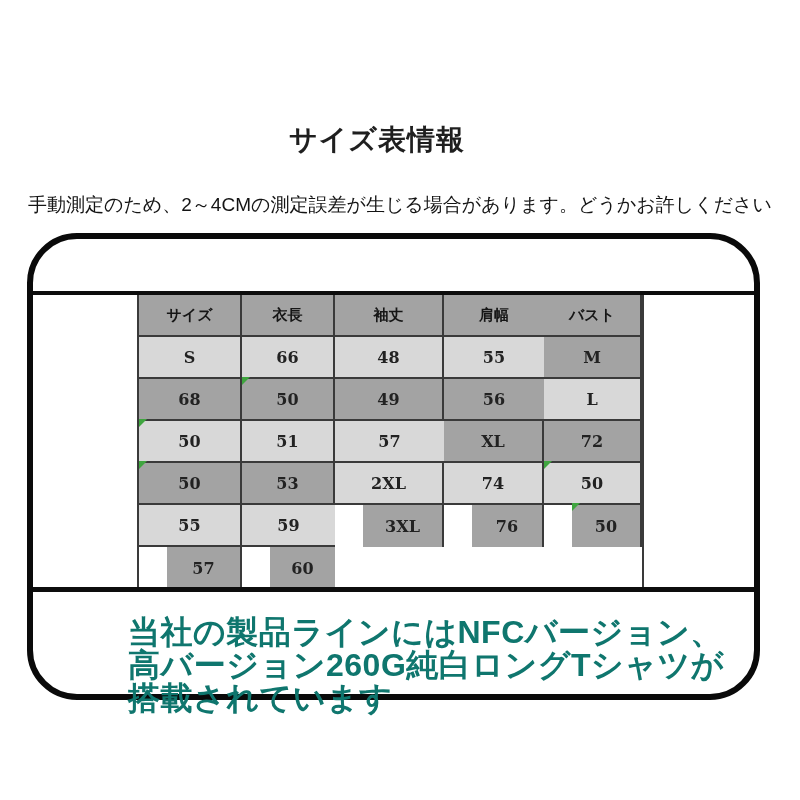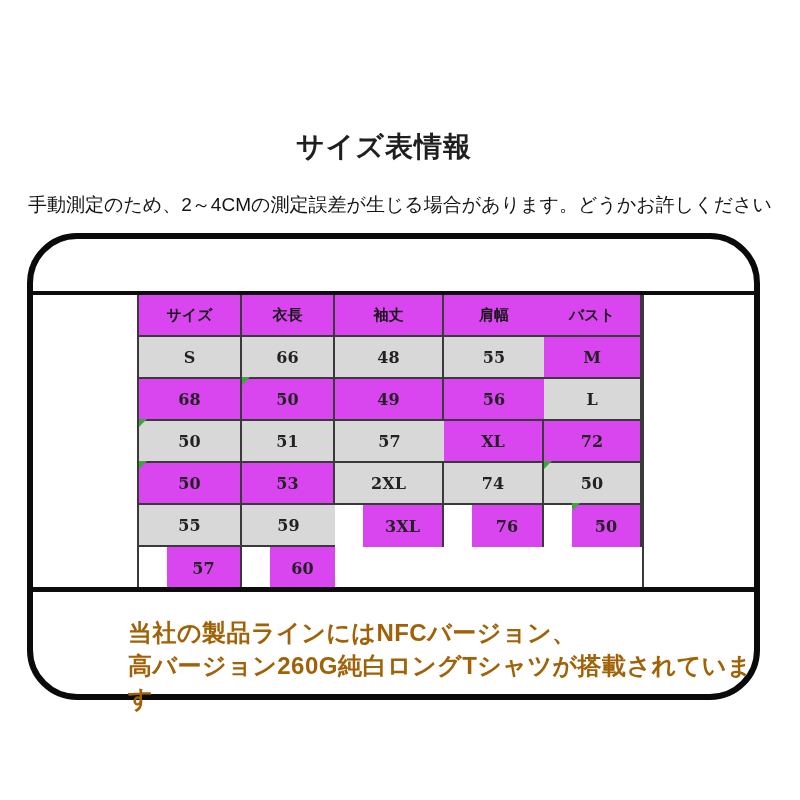--- a/index.html
+++ b/index.html
@@ -3,21 +3,21 @@
 <meta charset="utf-8">
 <style>
   html,body{margin:0;padding:0;}
   body{
     width:800px;height:800px;background:#ffffff;position:relative;overflow:hidden;
     font-family:"Liberation Sans", sans-serif;color:#1a1a1a;
   }
   .page{position:absolute;inset:0;}
 
   .page-title{
-    position:absolute;top:112px;left:0;width:736px;margin:16px;
+    position:absolute;top:112px;left:0;width:736px;margin:9px;
     text-align:center;font-size:28px;font-weight:700;letter-spacing:1px;color:#1f1f1f;
   }
   .measure-note{
     position:absolute;top:192px;left:0;width:800px;margin:0;
     text-align:center;font-size:19px;font-weight:400;color:#141414;letter-spacing:0px;
   }
 
   .frame{
     position:absolute;left:27px;top:233px;width:733px;height:467px;
     box-sizing:border-box;border:6px solid #0a0a0a;border-radius:50px;
@@ -31,39 +31,39 @@
     position:absolute;left:104px;top:56px;
     display:grid;
     grid-template-columns:103px 93px 109px 100px 98px;
     grid-auto-rows:42px;
     border-left:2px solid #3a3a3a;border-right:2px solid #3a3a3a;
   }
   .cell{
     position:relative;box-sizing:border-box;
     display:flex;align-items:center;justify-content:center;
     border-right:2px solid #3a3a3a;border-bottom:2px solid #3a3a3a;
-    background:#d946ef;font-size:16px;
+    background:#a3a3a3;font-size:16px;
   }
   .cell.last-col{border-right:none;}
   .cell.last-row{border-bottom:none;margin-left:28px;}
   .cell.th{
     font-family:"Liberation Sans", sans-serif;font-weight:700;font-size:15px;color:#161616;
   }
   .cell.td{
     font-family:"DejaVu Serif", serif;font-weight:700;font-size:16px;color:#222222;
   }
   .cell.shaded{background:#d8d8d8;}
   .marker{
     position:absolute;top:-2px;left:0;width:0;height:0;
     border-top:8px solid #3fa53f;border-right:8px solid transparent;
   }
 
   .footer-text{
     position:absolute;left:95px;top:377px;
-    font-size:24px;font-weight:600;line-height:33px;color:#a16207;letter-spacing:0.5px;
+    font-size:32px;font-weight:600;line-height:33px;color:#0f766e;letter-spacing:0.5px;
   }
 </style>
 </head>
 <body>
 
 <div class="page">
 
   <h1 class="page-title">サイズ表情報</h1>
 
   <p class="measure-note">手動測定のため、2～4CMの測定誤差が生じる場合があります。どうかお許しください</p>

